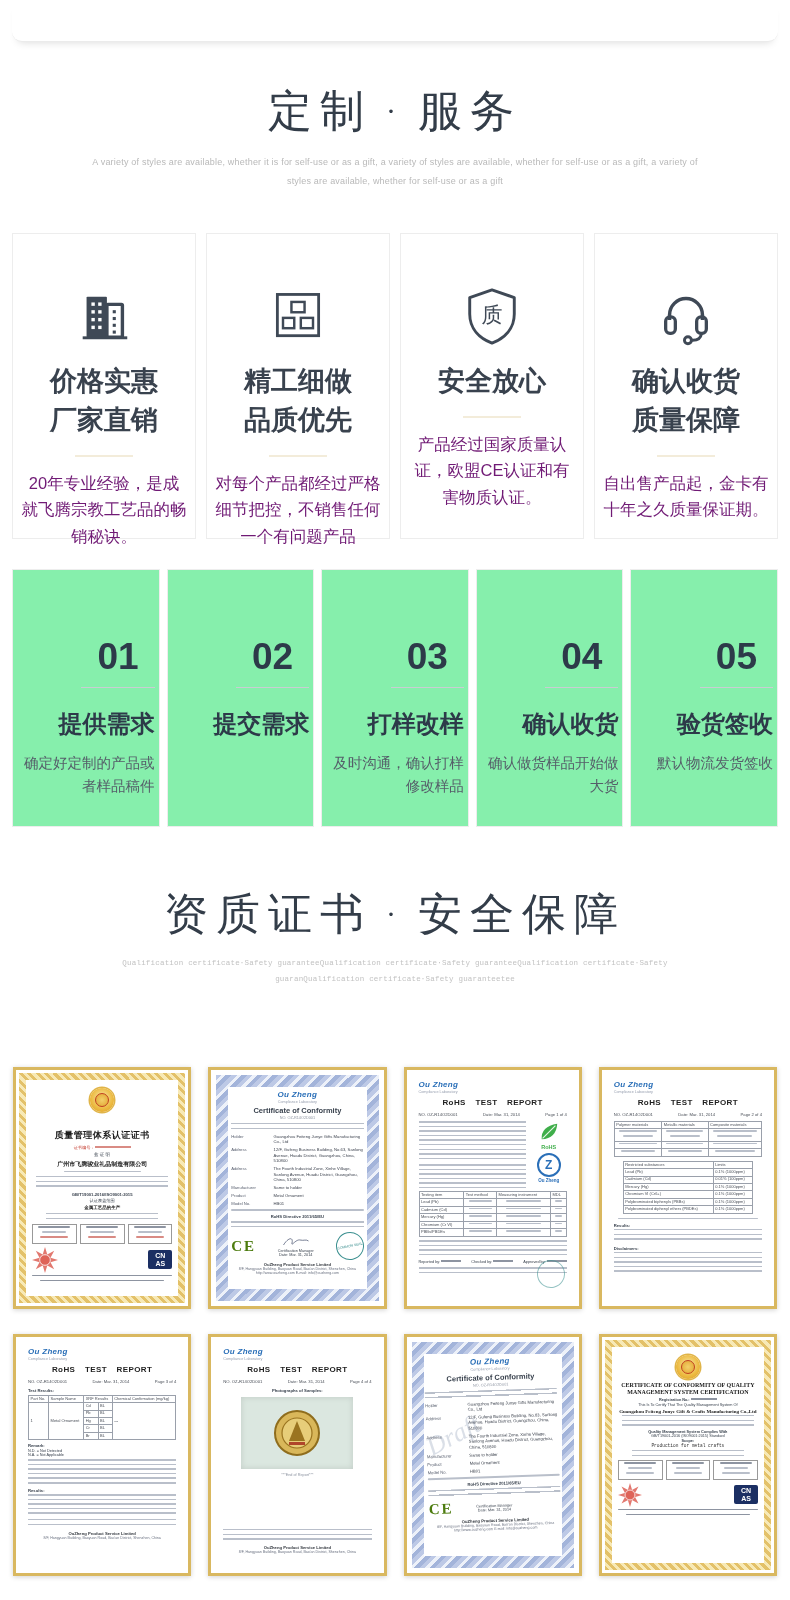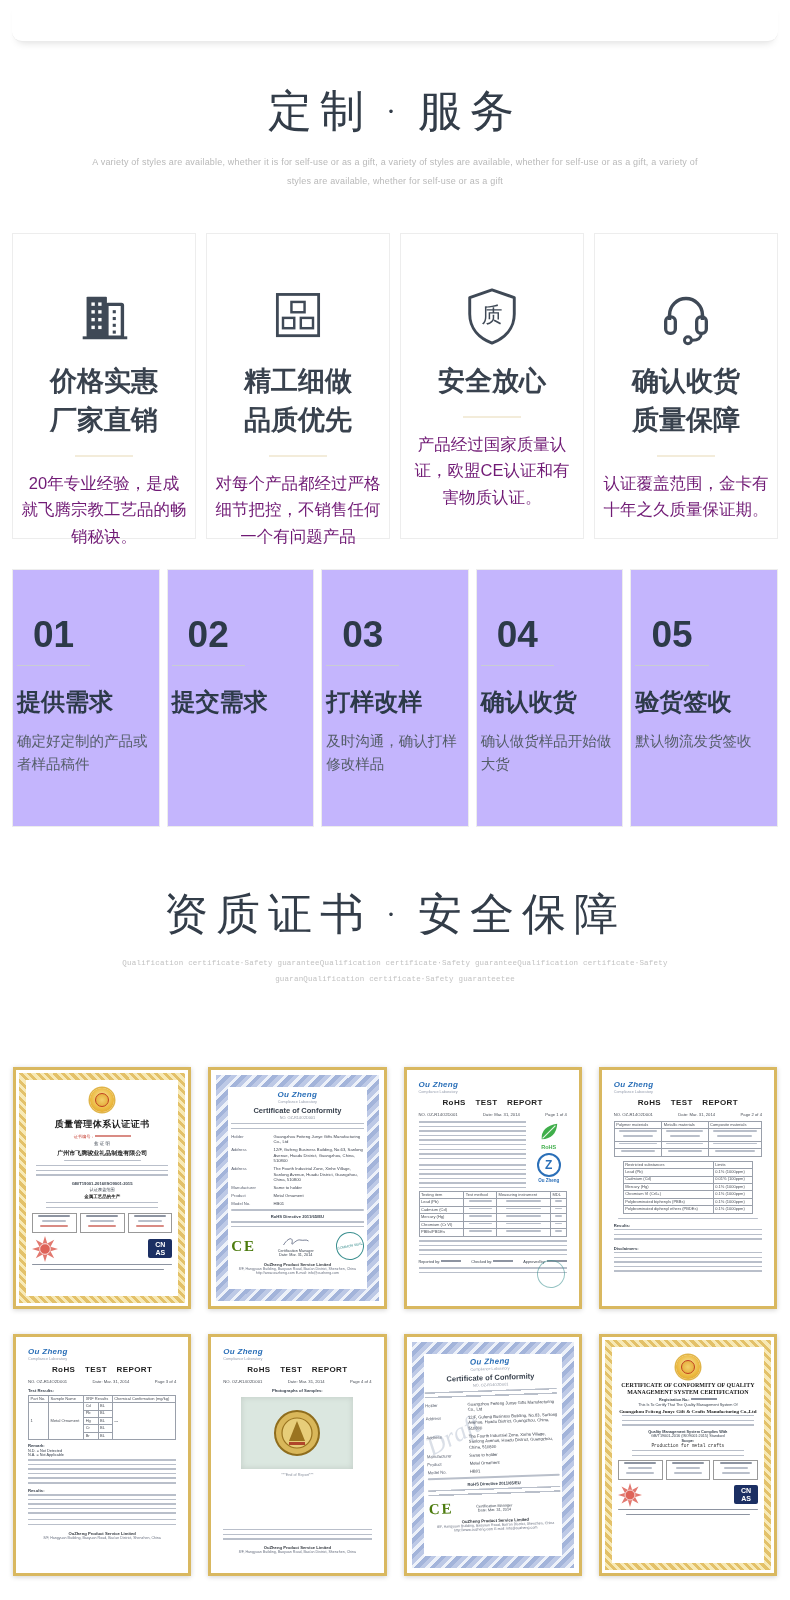--- a/index.html
+++ b/index.html
@@ -18,21 +18,21 @@
   
   .features{display:grid;grid-template-columns:repeat(4,1fr);gap:10px;margin:42px 12px 0;}
   .fcard{border:1px solid #ededed;background:#fff;text-align:center;padding:44px 8px 0;
          height:306px;box-sizing:border-box;}
   .ficon{height:76px;display:flex;align-items:center;justify-content:center;margin-bottom:8px;}
   .ftitle{font-size:27px;font-weight:bold;color:#39424e;line-height:1.45;}
   .fdiv{width:58px;height:2px;background:#f3ecda;margin:15px auto 13px;}
   .fdesc{font-size:16.5px;color:#701a75;line-height:1.6;}
   
   .steps{display:grid;grid-template-columns:repeat(5,1fr);gap:7px;margin:30px 12px 0;}
-  .scard{border:1px solid #ededed;background:#c4b5fd;text-align:left;padding:44px 4px 0;
+  .scard{border:1px solid #ededed;background:#86efac;text-align:right;padding:66px 4px 0;
          height:258px;box-sizing:border-box;}
   .snum{display:inline-block;font-size:37px;font-weight:bold;color:#2d3a49;
         padding:0 16px 9px;border-bottom:1px solid #c9cdd2;}
   .stitle{font-size:24px;font-weight:bold;color:#2d3a49;margin-top:20px;}
   .sdesc{font-size:14.5px;color:#555e69;line-height:1.6;margin-top:12px;}
   
   .certgrid{display:grid;grid-template-columns:repeat(4,1fr);gap:25px 17px;margin:80px 13px 0;}
   .cert{position:relative;height:242px;box-sizing:border-box;border:3px solid #d9b860;
         background:#fff;box-shadow:0 1px 5px rgba(0,0,0,.18);overflow:hidden;}
   .gf-border{position:absolute;inset:3px;border:7px solid;
@@ -52,21 +52,21 @@
   .ln.d{background:#8d94a1;}.ln.r{background:#d98b84;}
   .tl{background-image:repeating-linear-gradient(to bottom,#b9bfca 0 1.5px,transparent 1.5px 4.6px);
       margin:0 auto 3px;}.w55{width:55%;}.w60{width:60%;}.w70{width:70%;}.w80{width:80%;}
   .w88{width:88%;}.w94{width:94%;}.w100{width:100%;}
   
   .emblem{width:24px;height:24px;border-radius:50%;margin:2px auto 3px;position:relative;
           background:radial-gradient(circle at 50% 42%,#f8e9a8,#ecb93f 60%,#d99a23);
           box-shadow:0 0 0 1.5px #e0b448;}
   .emblem:after{content:"";position:absolute;inset:5px;border-radius:50%;
           border:1px solid #c2401f;background:radial-gradient(#f3cf6b,#e0a52e);}
-  .c1title{font-size:9px;font-weight:bold;color:#1c1c1c;text-align:center;margin-top:6px;letter-spacing:.5px;}
+  .c1title{font-size:9px;font-weight:bold;color:#1c1c1c;text-align:center;margin-top:17px;letter-spacing:.5px;}
   .bseg{display:inline-block;width:36px;height:2px;background:#d98b84;vertical-align:1px;}
   .ozlogo .oz{font-size:8px;font-weight:bold;font-style:italic;color:#2a6fb8;letter-spacing:.3px;}
   .ozlogo .ozsub{font-size:3.8px;color:#9aa2b2;margin-top:.5px;}
   .rtitle{font-size:8px;font-weight:bold;color:#1f1f1f;text-align:center;word-spacing:7px;
           margin:4px 0 5px;letter-spacing:.4px;}
   .meta{display:flex;justify-content:space-between;font-size:4.2px;color:#4a4f58;margin-bottom:4px;}
   .ttable{width:100%;border-collapse:collapse;margin-bottom:3px;}
   .ttable th,.ttable td{border:.5px solid #9aa0ab;font-size:4px;padding:.8px 1.5px;
           color:#4a4f58;font-weight:normal;text-align:left;line-height:1.2;}
   .stamprow{display:grid;grid-template-columns:repeat(3,1fr);gap:3px;margin:3px 0;}
@@ -174,21 +174,21 @@
         <rect x="43" y="33" width="10" height="17" rx="4.5" fill="none" stroke="#3f4956" stroke-width="3.4"></rect>
         <path d="M48 50 q-1 7 -9 7 h-2" fill="none" stroke="#3f4956" stroke-width="3"></path>
         <circle cx="34" cy="57" r="3.6" fill="none" stroke="#3f4956" stroke-width="3"></circle>
       </svg>
     </div>
     <div class="ftitle">
       <div>确认收货</div>
       <div>质量保障</div>
     </div>
     <div class="fdiv"></div>
-    <div class="fdesc">认证覆盖范围，金卡有十年之久质量保证期。</div>
+    <div class="fdesc">自出售产品起，金卡有十年之久质量保证期。</div>
   </div>
 </div>
 
 <div class="steps">
   <div class="scard">
     <div><span class="snum">01</span></div>
     <div class="stitle">提供需求</div>
     <div class="sdesc">确定好定制的产品或者样品稿件</div>
   </div>
   <div class="scard">

